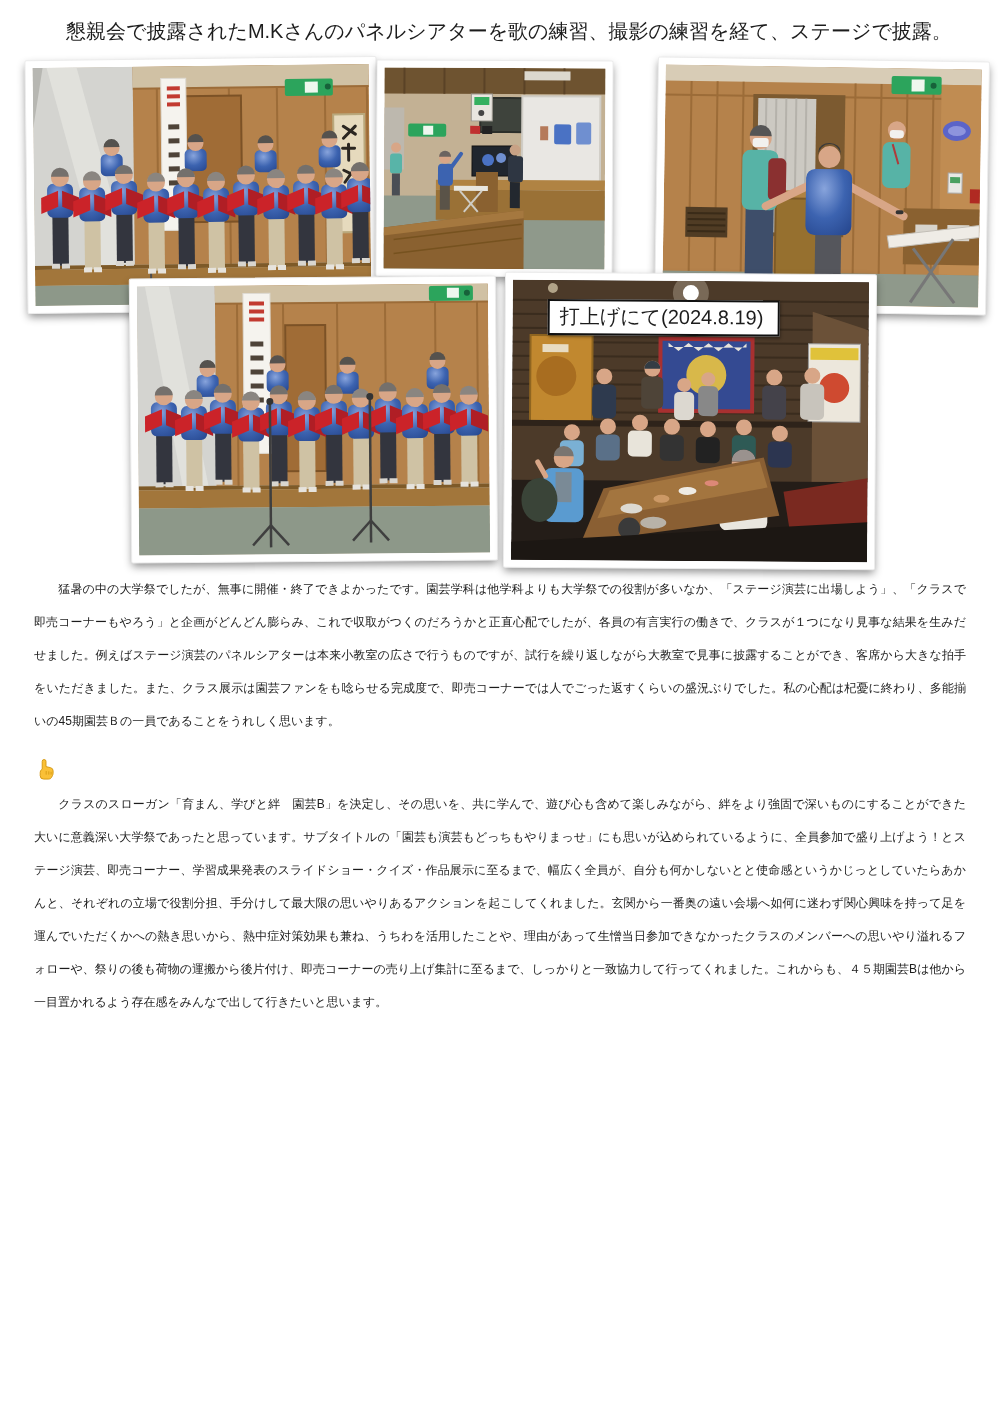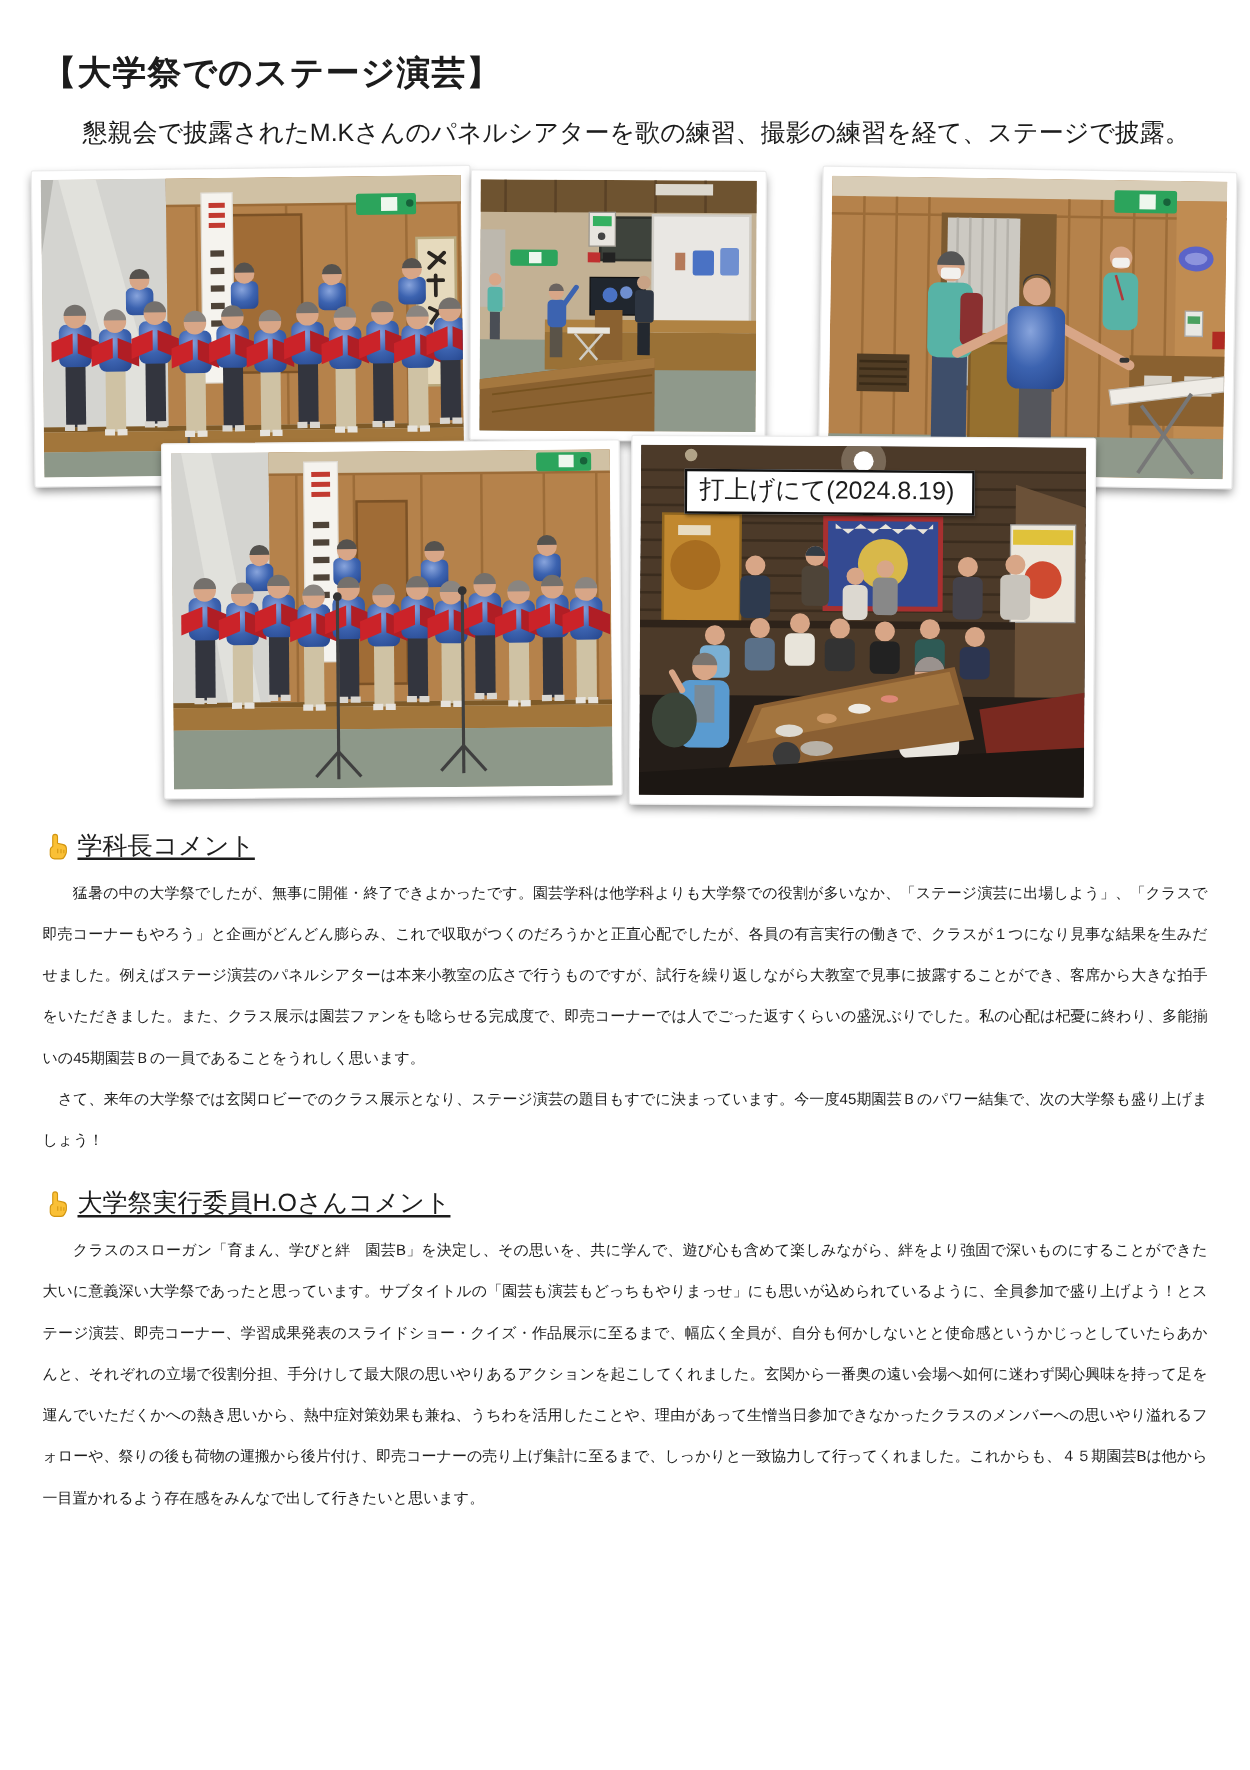--- a/index.html
+++ b/index.html
@@ -75,21 +75,20 @@
     line-height:33px;
     text-align:justify;
   }
   .section-2 .sec-head{margin-top:20px;}
 </style>
 </head>
 <body>
 
 <div class="page">
 
-  <h1 class="page-title">【大学祭でのステージ演芸】</h1>
   <p class="intro">懇親会で披露されたM.Kさんのパネルシアターを歌の練習、撮影の練習を経て、ステージで披露。</p>
 
   <div class="collage">
 
     <figure class="photo photo-a">
       <svg viewBox="0 0 336 238" width="336" height="238">
         <defs>
           <radialGradient id="tdA" cx="40%" cy="30%" r="90%">
             <stop offset="0" stop-color="#88a4dc"></stop>
               <stop offset=".5" stop-color="#3c63b0"></stop>
@@ -526,39 +525,28 @@
         <polygon points="272,210 356,196 356,252 280,258" fill="#7a2920"></polygon>
         <ellipse cx="28" cy="220" rx="18" ry="22" fill="#3a4438"></ellipse>
         <polygon points="0,262 356,240 356,280 0,280" fill="#1c1713"></polygon>
       </svg>
       <div class="caption-box">打上げにて(2024.8.19)</div>
     </figure>
 
   </div>
 
   <section class="section section-1">
-    <h2 class="sec-head">
-      <span class="hand">
-        <svg viewBox="0 0 22 22" width="22" height="22">
-          <path d="M8.2 11.2 V3.4 a1.9 1.9 0 0 1 3.8 0 v5.2 l4.6 1.1 a3.2 3.2 0 0 1 2.5 3.1 v2.4 a4.6 4.6 0 0 1 -.5 2.1 l-1 2 a3.2 3.2 0 0 1 -2.9 1.8 H9.6 a3.4 3.4 0 0 1 -3.4 -3.4 v-3.3 a3.4 3.4 0 0 1 2 -3.2 z" fill="#fac036" stroke="#d2950f" stroke-width="0.9" stroke-linejoin="round"></path>
-          <path d="M12.2 13 v3.6 M14.8 13.3 v3.3 M17.1 13.8 v2.8" stroke="#d2950f" stroke-width="0.8" fill="none"></path>
-        </svg>
-      </span>
-      <span class="head-text">学科長コメント</span>
-    </h2>
     <p class="body-p">　　猛暑の中の大学祭でしたが、無事に開催・終了できよかったです。園芸学科は他学科よりも大学祭での役割が多いなか、「ステージ演芸に出場しよう」、「クラスで即売コーナーもやろう」と企画がどんどん膨らみ、これで収取がつくのだろうかと正直心配でしたが、各員の有言実行の働きで、クラスが１つになり見事な結果を生みだせました。例えばステージ演芸のパネルシアターは本来小教室の広さで行うものですが、試行を繰り返しながら大教室で見事に披露することができ、客席から大きな拍手をいただきました。また、クラス展示は園芸ファンをも唸らせる完成度で、即売コーナーでは人でごった返すくらいの盛況ぶりでした。私の心配は杞憂に終わり、多能揃いの45期園芸Ｂの一員であることをうれしく思います。</p>
-    <p class="body-p">　さて、来年の大学祭では玄関ロビーでのクラス展示となり、ステージ演芸の題目もすでに決まっています。今一度45期園芸Ｂのパワー結集で、次の大学祭も盛り上げましょう！</p>
   </section>
 
   <section class="section section-2">
     <h2 class="sec-head">
       <span class="hand">
         <svg viewBox="0 0 22 22" width="22" height="22">
           <path d="M8.2 11.2 V3.4 a1.9 1.9 0 0 1 3.8 0 v5.2 l4.6 1.1 a3.2 3.2 0 0 1 2.5 3.1 v2.4 a4.6 4.6 0 0 1 -.5 2.1 l-1 2 a3.2 3.2 0 0 1 -2.9 1.8 H9.6 a3.4 3.4 0 0 1 -3.4 -3.4 v-3.3 a3.4 3.4 0 0 1 2 -3.2 z" fill="#fac036" stroke="#d2950f" stroke-width="0.9" stroke-linejoin="round"></path>
           <path d="M12.2 13 v3.6 M14.8 13.3 v3.3 M17.1 13.8 v2.8" stroke="#d2950f" stroke-width="0.8" fill="none"></path>
         </svg>
       </span>
-      <span class="head-text">大学祭実行委員H.Oさんコメント</span>
     </h2>
     <p class="body-p">　　クラスのスローガン「育まん、学びと絆　園芸B」を決定し、その思いを、共に学んで、遊び心も含めて楽しみながら、絆をより強固で深いものにすることができた大いに意義深い大学祭であったと思っています。サブタイトルの「園芸も演芸もどっちもやりまっせ」にも思いが込められているように、全員参加で盛り上げよう！とステージ演芸、即売コーナー、学習成果発表のスライドショー・クイズ・作品展示に至るまで、幅広く全員が、自分も何かしないとと使命感というかじっとしていたらあかんと、それぞれの立場で役割分担、手分けして最大限の思いやりあるアクションを起こしてくれました。玄関から一番奥の遠い会場へ如何に迷わず関心興味を持って足を運んでいただくかへの熱き思いから、熱中症対策効果も兼ね、うちわを活用したことや、理由があって生憎当日参加できなかったクラスのメンバーへの思いやり溢れるフォローや、祭りの後も荷物の運搬から後片付け、即売コーナーの売り上げ集計に至るまで、しっかりと一致協力して行ってくれました。これからも、４５期園芸Bは他から一目置かれるよう存在感をみんなで出して行きたいと思います。</p>
   </section>
 
 </div>
 
 </body></html>

